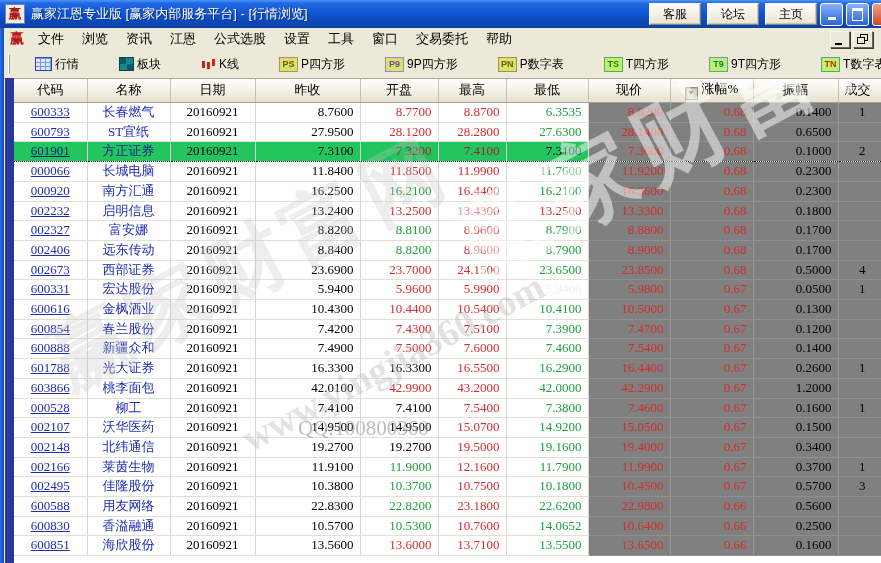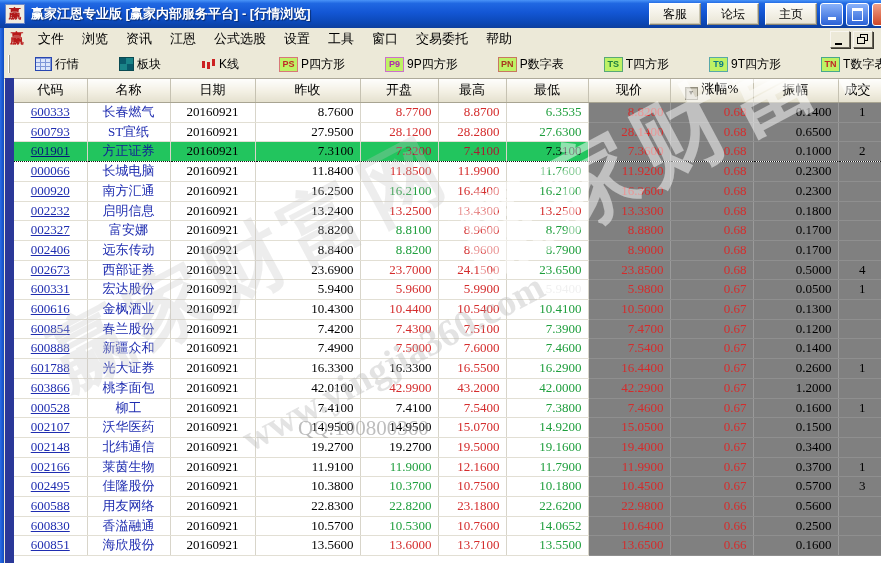--- a/index.html
+++ b/index.html
@@ -3,21 +3,21 @@
 <meta charset="utf-8">
 <style>
   html,body{margin:0;padding:0;overflow:hidden;background:#ece9d8;}
   #win{position:relative;width:881px;height:563px;overflow:hidden;font-family:"Liberation Sans",sans-serif;}
 
   
   .titlebar{height:28px;background:linear-gradient(180deg,#4a94f8 0%,#2068e2 12%,#1356d4 45%,#0b47b5 82%,#0d3f9e 100%);
     display:flex;align-items:center;padding:0 2px 0 5px;position:relative;z-index:20;}
   .title-icon{width:18px;height:18px;background:#f0ece0;color:#b01818;font-weight:bold;font-size:13px;line-height:18px;
     text-align:center;border:1px solid #6a86c8;margin-right:6px;flex:0 0 auto;}
-  .title-text{color:#fff;font-weight:bold;font-size:13px;text-shadow:1px 1px 1px #0a2d70;flex:1;white-space:nowrap;overflow:hidden;}
+  .title-text{color:#fff;font-weight:normal;font-size:13px;text-shadow:1px 1px 1px #0a2d70;flex:1;white-space:nowrap;overflow:hidden;}
   .tb-btn{height:22px;padding:0 13px;margin-left:6px;font-size:12px;color:#000;cursor:default;
     background:linear-gradient(#fdfcf8,#e9e5d5);border:1px solid #fff;border-right-color:#8a8674;border-bottom-color:#8a8674;
     box-shadow:inset -1px -1px 0 #cac6b2;font-family:"Liberation Sans",sans-serif;}
   .win-btn{width:21px;height:21px;margin-left:3px;border:1px solid #fff;border-radius:3px;flex:0 0 auto;
     background:linear-gradient(#8ab2fa,#2b62d6);display:flex;align-items:center;justify-content:center;position:relative;}
   .min-glyph{width:8px;height:3px;background:#fff;margin-top:9px;}
   .max-glyph{width:9px;height:9px;border:1px solid #fff;border-top-width:3px;}
   .win-btn.close{margin-right:-16px;background:linear-gradient(#f0a088,#d04828);}
 
   

